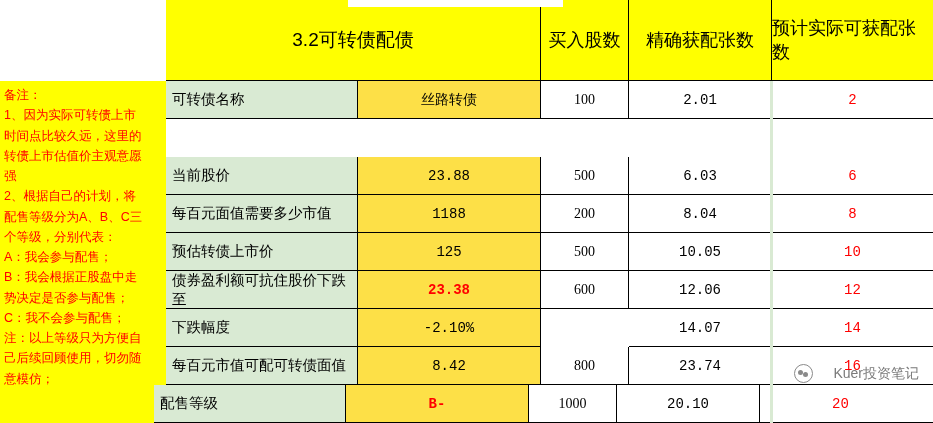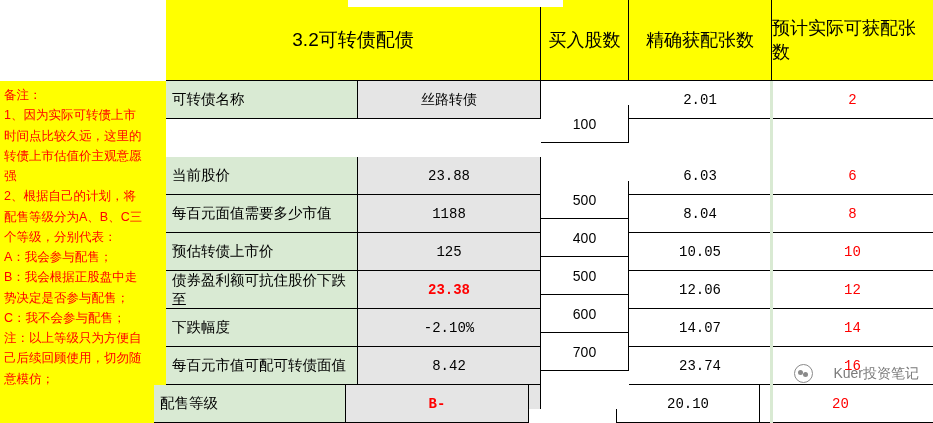--- a/index.html
+++ b/index.html
@@ -136,31 +136,30 @@
     left: 0;
     width: 192px;
     background: #d9ead3;
     padding-left: 6px;
     justify-content: flex-start;
     font-size: 14.5px;
   }
   .c-val {
     left: 192px;
     width: 183px;
-    background: #e5e5e5;
+    background: #fde047;
     justify-content: center;
     font-family: "Liberation Mono", monospace;
     font-size: 14px;
   }
   .c-shares {
     left: 375px;
     width: 88px;
     justify-content: center;
-    font-family: Liberation Sans, sans-serif;
-    margin-top: 24px;
+    font-family: Liberation Serif, serif;
   }
   .c-exact {
     left: 463px;
     width: 143px;
     justify-content: center;
     font-family: "Liberation Mono", monospace;
   }
   .c-est {
     left: 606px;
     width: 161px;
@@ -264,21 +263,21 @@
       <div class="cell c-label">当前股价</div>
       <div class="cell c-val">23.88</div>
       <div class="cell c-shares">500</div>
       <div class="cell c-exact">6.03</div>
       <div class="cell c-est">6</div>
     </div>
 
     <div class="row" style="top:114px">
       <div class="cell c-label">每百元面值需要多少市值</div>
       <div class="cell c-val">1188</div>
-      <div class="cell c-shares">400</div>
+      <div class="cell c-shares">200</div>
       <div class="cell c-exact">8.04</div>
       <div class="cell c-est">8</div>
     </div>
 
     <div class="row" style="top:152px">
       <div class="cell c-label">预估转债上市价</div>
       <div class="cell c-val">125</div>
       <div class="cell c-shares">500</div>
       <div class="cell c-exact">10.05</div>
       <div class="cell c-est">10</div>
@@ -288,28 +287,28 @@
       <div class="cell c-label">债券盈利额可抗住股价下跌至</div>
       <div class="cell c-val red bold">23.38</div>
       <div class="cell c-shares">600</div>
       <div class="cell c-exact">12.06</div>
       <div class="cell c-est">12</div>
     </div>
 
     <div class="row" style="top:228px">
       <div class="cell c-label">下跌幅度</div>
       <div class="cell c-val">-2.10%</div>
-      <div class="cell c-shares">700</div>
       <div class="cell c-exact">14.07</div>
       <div class="cell c-est">14</div>
     </div>
 
     <div class="row" style="top:266px">
       <div class="cell c-label">每百元市值可配可转债面值</div>
       <div class="cell c-val">8.42</div>
+      <div class="cell c-shares">800</div>
       <div class="cell c-exact">23.74</div>
       <div class="cell c-est">16</div>
     </div>
 
     <div class="row" style="top:304px">
       <div class="cell c-label">深港每张需配股数</div>
       <div class="cell c-val red bold">49.74</div>
       <div class="cell c-shares">900</div>
       <div class="cell c-exact">18.09</div>
       <div class="cell c-est">18</div>

